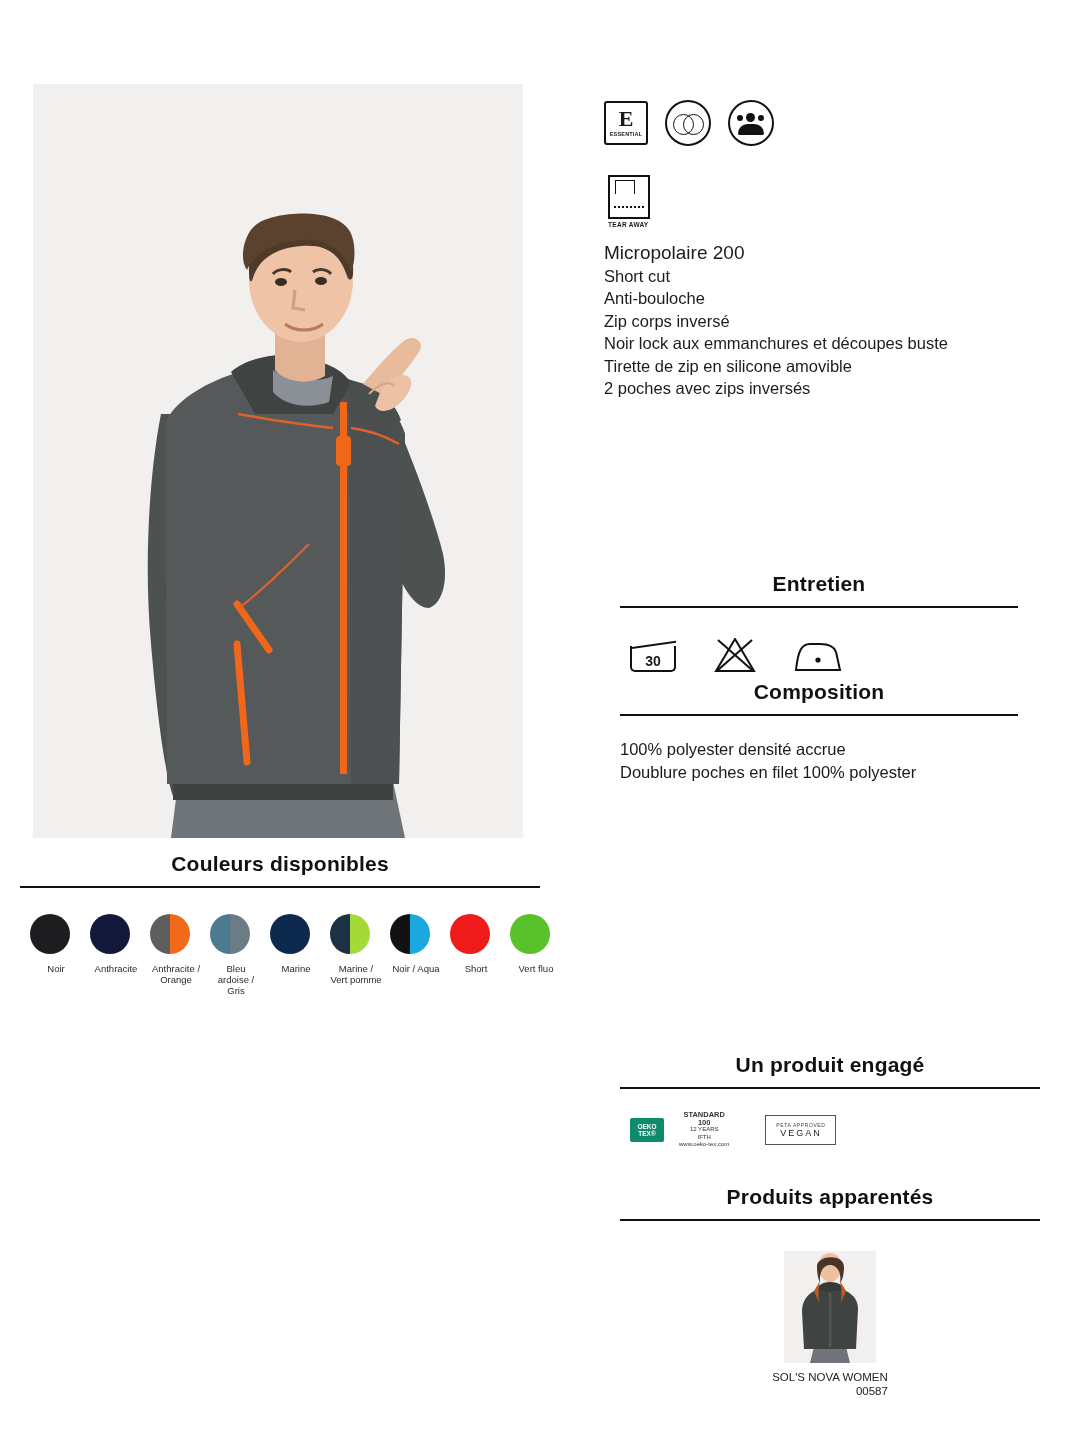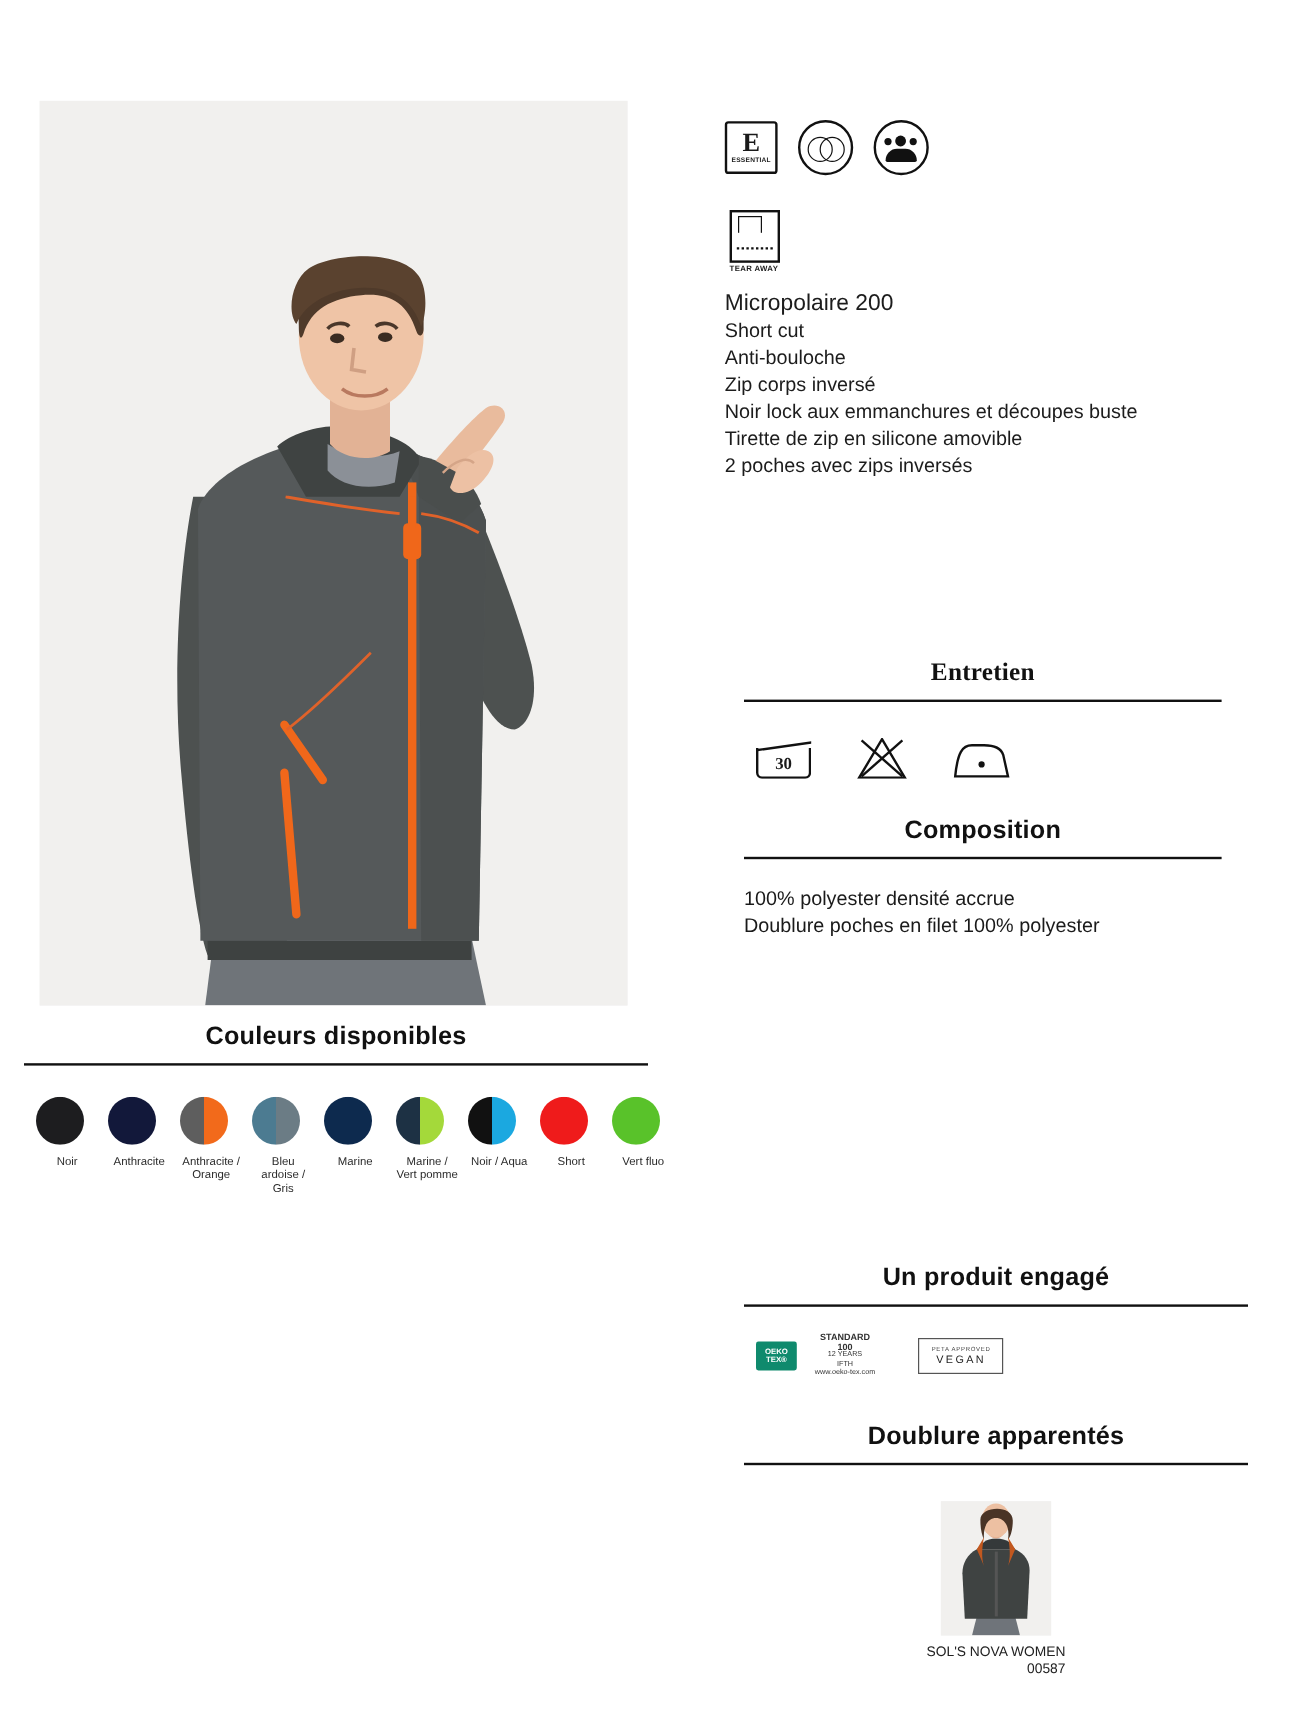--- a/index.html
+++ b/index.html
@@ -142,21 +142,21 @@
 
   .desc {
     position: absolute; left: 604px; top: 242px;
     width: 420px;
     font-size: 16.5px;
     line-height: 22.5px;
     color: #1c1c1c;
   }
   .desc .name { font-size: 19px; }
 
-  .entretien-block { position: absolute; left: 620px; top: 548px; width: 398px; font-family: Liberation Serif, serif; }
+  .entretien-block { position: absolute; left: 620px; top: 572px; width: 398px; }
   .care-icons {
     display: flex; align-items: flex-end; gap: 38px;
     margin-top: 30px; padding-left: 10px;
   }
   .icon-wash { position: relative; width: 46px; height: 34px; }
   .icon-wash .tub {
     position: absolute; bottom: 0; left: 0; width: 46px; height: 26px;
     border: 2px solid #111; border-top: none;
     border-radius: 0 0 5px 5px;
   }
@@ -432,21 +432,21 @@
         </div>
       </div>
       <div class="vegan">
         <div class="top">PETA APPROVED</div>
         <div class="main">VEGAN</div>
       </div>
     </div>
   </div>
 
   <div class="related-block">
-    <div class="section-title">Doublure apparentés</div>
+    <div class="section-title">Produits apparentés</div>
     <hr class="section-rule">
     <div class="related-item">
       <div class="related-thumb">
         <svg viewBox="0 0 92 112" width="92" height="112">
           <rect width="92" height="112" fill="#f1f0ee"></rect>
           <path d="M30 96 L62 96 L66 112 L26 112 Z" fill="#6f747a"></path>
           <path d="M30 40 C22 44 18 52 18 60 L20 98 L72 98 L74 58 C74 50 70 44 62 40 Z" fill="#3f4342"></path>
           <rect x="45" y="42" width="2.5" height="54" fill="#555"></rect>
           <path d="M36 34 C40 30 52 30 57 34 L62 40 L30 40 Z" fill="#35393a"></path>
           <path d="M38 22 C38 34 54 34 54 22 Z" fill="#e7b294"></path>

